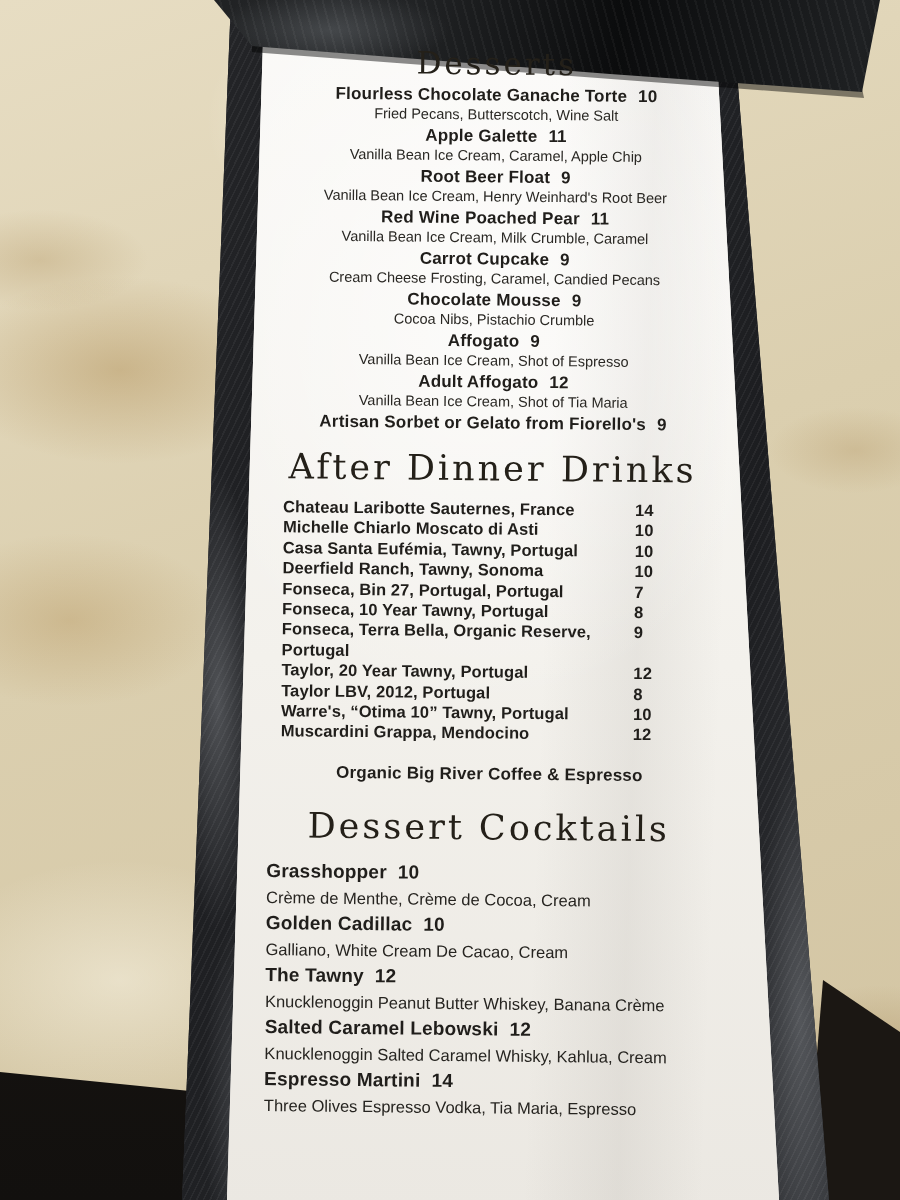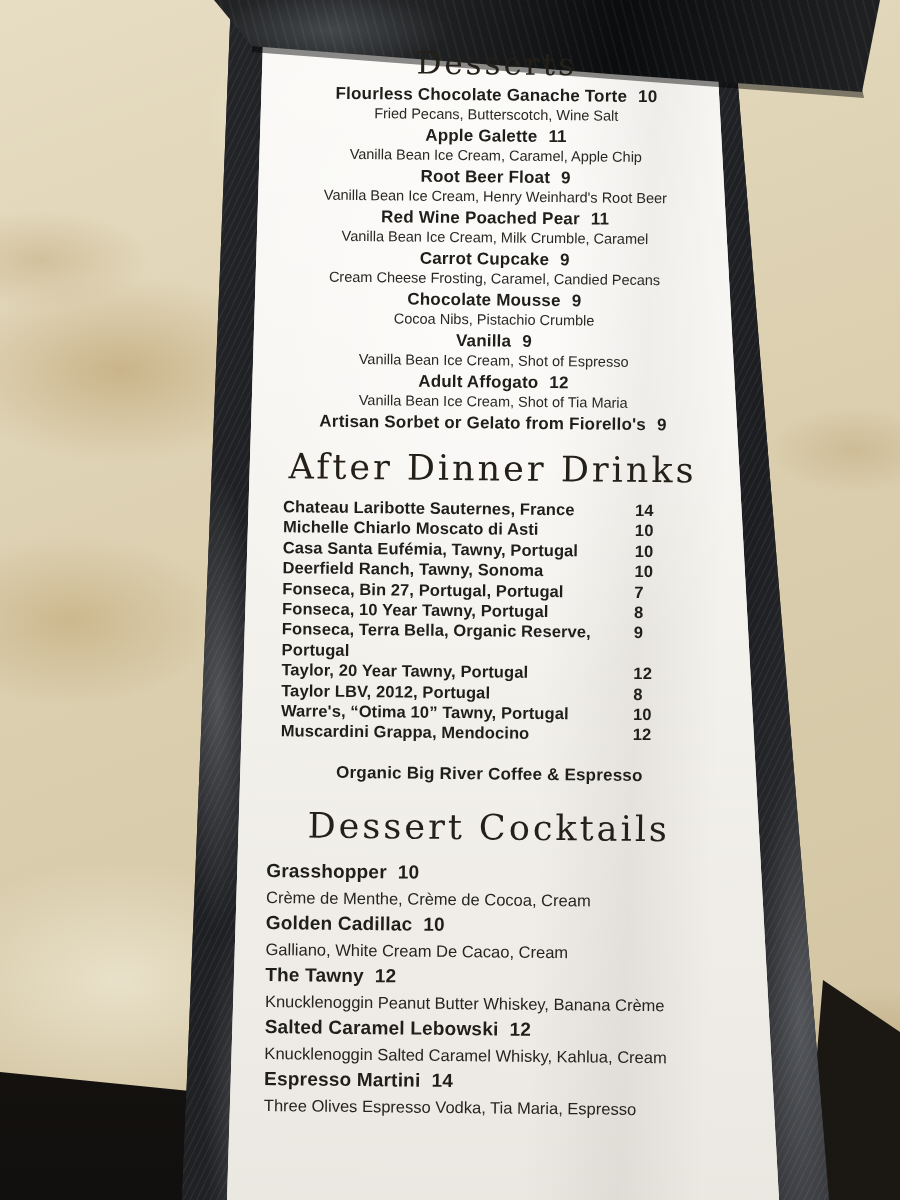--- a/index.html
+++ b/index.html
@@ -152,21 +152,21 @@
 
         <div class="d-item">
           <div class="d-name">
             <span>Chocolate Mousse</span><span class="price">9</span>
           </div>
           <div class="d-desc">Cocoa Nibs, Pistachio Crumble</div>
         </div>
 
         <div class="d-item">
           <div class="d-name">
-            <span>Vanilla</span><span class="price">9</span>
+            <span>Affogato</span><span class="price">9</span>
           </div>
           <div class="d-desc">Vanilla Bean Ice Cream, Shot of Espresso</div>
         </div>
 
         <div class="d-item">
           <div class="d-name">
             <span>Adult Affogato</span><span class="price">12</span>
           </div>
           <div class="d-desc">Vanilla Bean Ice Cream, Shot of Tia Maria</div>
         </div>

